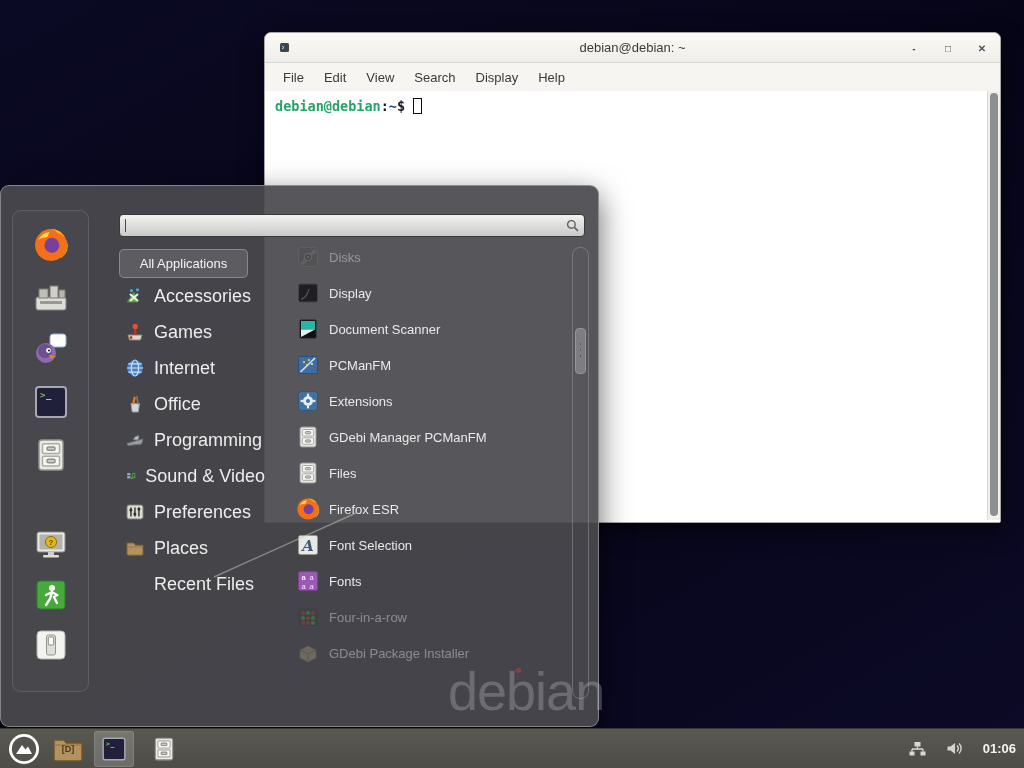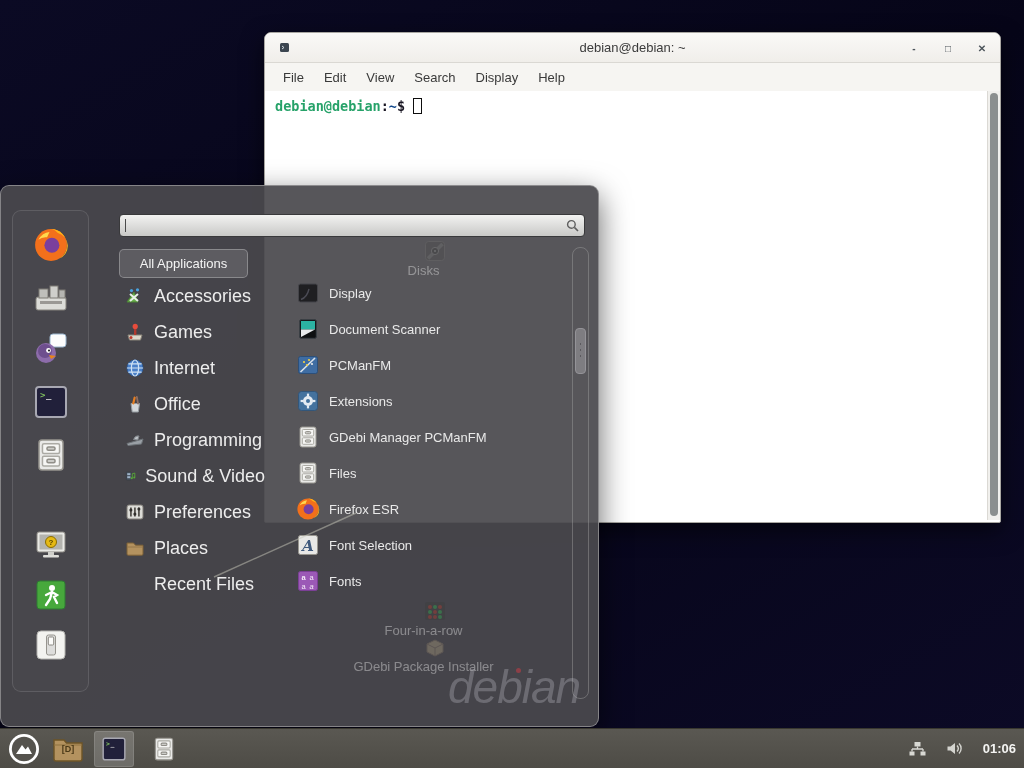--- a/index.html
+++ b/index.html
@@ -56,30 +56,30 @@
            align-items:center;justify-content:center;cursor:pointer;}
   #category-list{position:absolute;left:118px;top:92px;width:146px;}
   .cat-row{height:36px;display:flex;align-items:center;cursor:pointer;}
   .cat-row .icon{width:20px;height:20px;margin-left:6px;}
   .cat-label{font-size:18px;color:#ededed;margin-left:9px;white-space:nowrap;}
   .cat-row.noicon .cat-label{margin-left:35px;}
   #app-list{position:absolute;left:264px;top:53px;width:308px;overflow:hidden;height:470px;}
   .app-row{height:36px;display:flex;align-items:center;cursor:pointer;}
   .app-row .icon{width:24px;height:24px;margin-left:31px;}
   .app-label{font-size:13px;color:#e9e9e9;margin-left:9px;white-space:nowrap;}
-  .app-row.faded{opacity:0.42;flex-direction:column;}
+  .app-row.faded{opacity:0.42;}
   #menu-scrollbar{position:absolute;left:571px;top:61px;width:17px;height:452px;
            border:1px solid rgba(160,160,160,0.45);border-radius:8px;}
   #menu-thumb{position:absolute;left:2px;right:2px;top:80px;height:46px;
            background:#7e7d81;border:1px solid #949398;border-radius:4px;}
   .grip{position:absolute;left:4px;right:4px;height:1.5px;background:#5b5a5e;}
 
   
-  #watermark{position:absolute;left:448px;top:660px;z-index:4;font-size:46px;
-           letter-spacing:-1px;color:rgba(200,200,210,0.30);pointer-events:none;font-style:italic;}
+  #watermark{position:absolute;left:448px;top:660px;z-index:4;font-size:54px;
+           letter-spacing:-1px;color:rgba(200,200,210,0.30);pointer-events:none;}
   #wm-dot{position:absolute;left:68px;top:8px;width:5px;height:5px;border-radius:50%;
            background:rgba(200,60,70,0.55);}
   #trail-line{position:absolute;left:213px;top:511px;z-index:5;pointer-events:none;}
 
   
   #taskbar{position:absolute;left:0;bottom:0;width:1024px;height:40px;z-index:6;
            background:linear-gradient(#5a5852,#4e4c46);border-top:1px solid #39382f;
            display:flex;align-items:center;}
   #menu-button{width:32px;height:32px;margin-left:8px;cursor:pointer;}
   #show-desktop{position:relative;width:32px;height:28px;margin-left:12px;cursor:pointer;}

